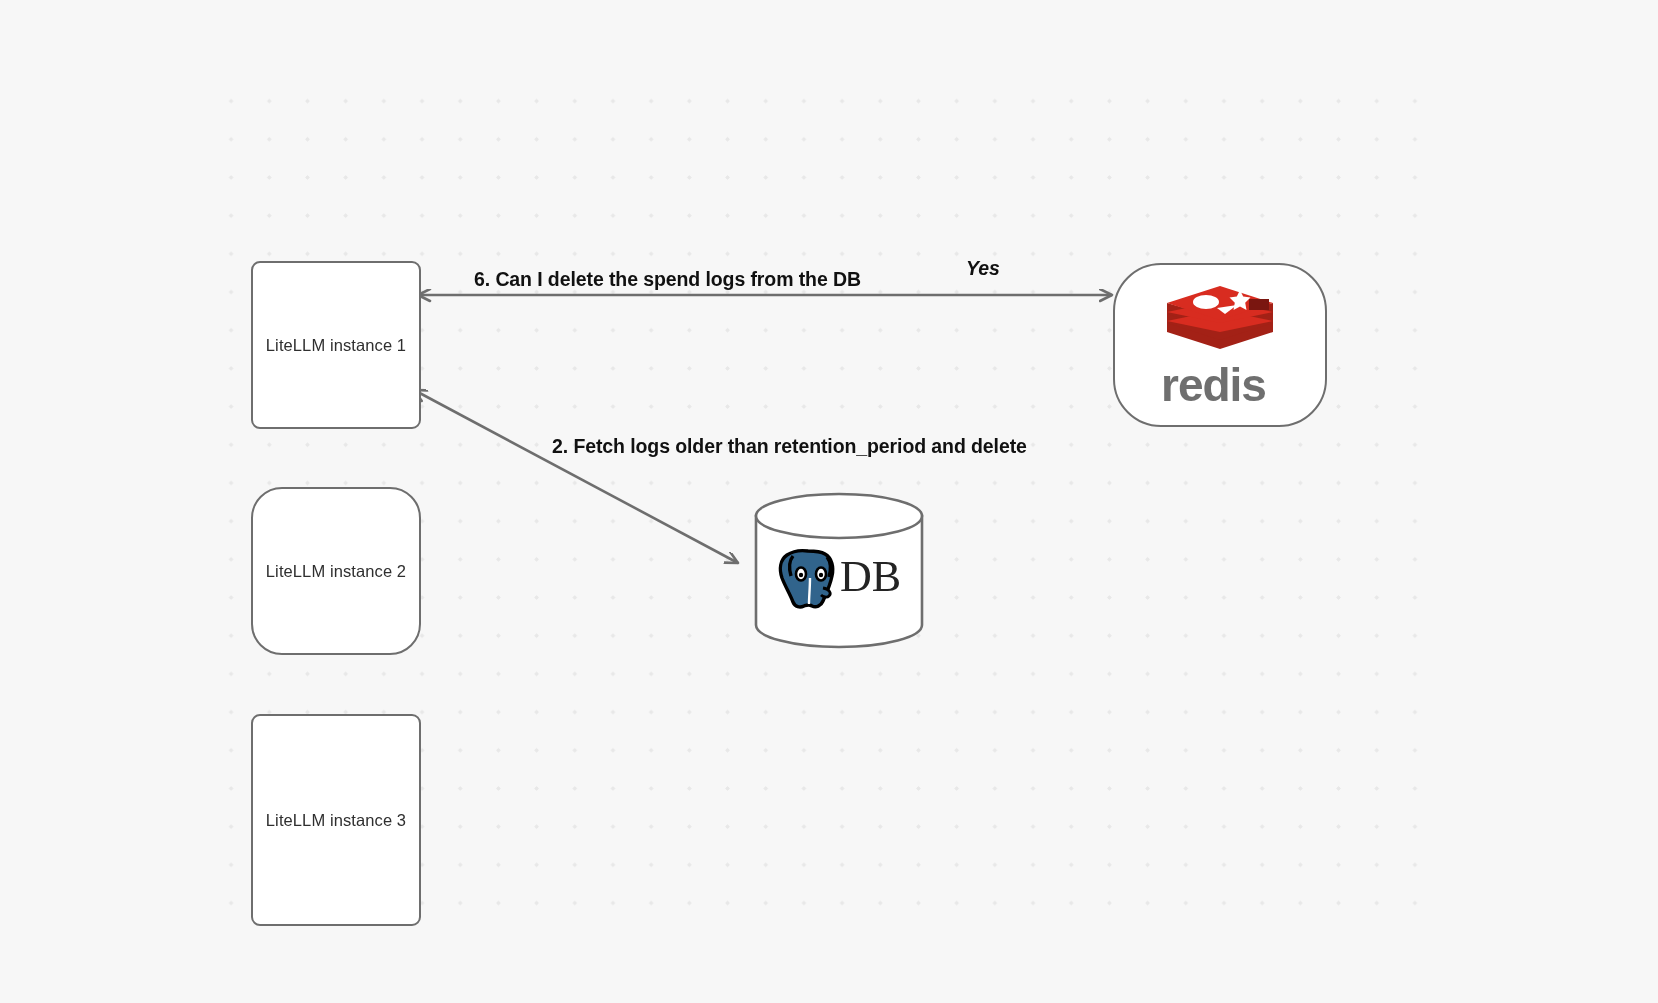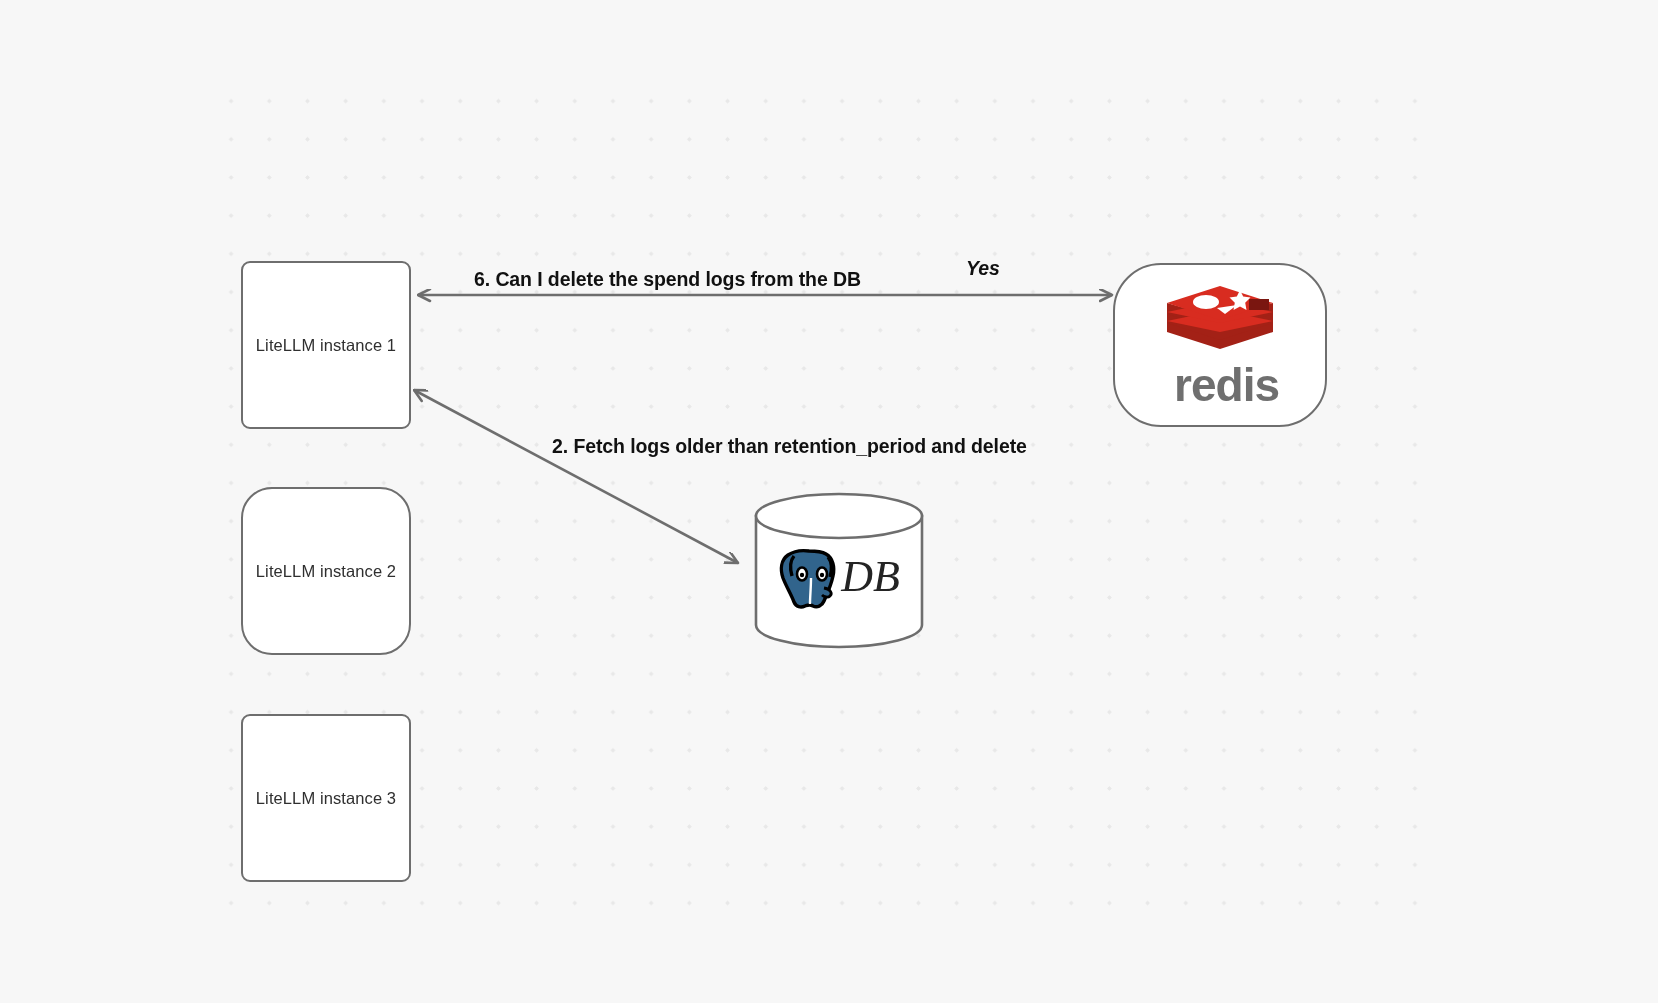--- a/index.html
+++ b/index.html
@@ -29,20 +29,21 @@
     pointer-events: none;
   }
   .node-box {
     position: absolute;
     background: #ffffff;
     border: 2.5px solid #6e6e6e;
     border-radius: 9px;
     display: flex;
     align-items: center;
     justify-content: center;
+    margin-left: 10px;
   }
   .node-label {
     font-size: 16.5px;
     color: #2f2f2f;
     font-family: "Liberation Sans", sans-serif;
     letter-spacing: .1px;
     white-space: nowrap;
   }
   
   #redis-node {
@@ -110,26 +111,26 @@
   </svg>
 
   <div class="node-box" style="left:241px; top:261px; width:170px; height:168px;">
     <span class="node-label">LiteLLM instance 1</span>
   </div>
 
   <div class="node-box" style="left:241px; top:487px; width:170px; height:168px;border-radius:31px;">
     <span class="node-label">LiteLLM instance 2</span>
   </div>
 
-  <div class="node-box" style="left:241px; top:714px; width:170px; height:168px;">
+  <div class="node-box" style="left:241px; top:714px; width:170px; height:212px;">
     <span class="node-label">LiteLLM instance 3</span>
   </div>
 
   <div id="redis-node">
-    <div style="display:flex; flex-direction:column; align-items:flex-end; justify-content:center; gap:2px;">
+    <div style="display:flex; flex-direction:column; align-items:flex-start; justify-content:center; gap:2px;">
       <svg width="118" height="78" viewBox="0 0 118 78">
 
         <path d="M59 54 L112 39 L112 50 L59 67 L6 50 L6 39 Z" fill="#a32116"></path>
         <path d="M59 45 L112 30 L112 41 L59 58 L6 41 L6 30 Z" fill="#a32116"></path>
         <path d="M59 36 L112 21 L112 32 L59 49 L6 32 L6 21 Z" fill="#a32116"></path>
 
         <path d="M59 28 L112 39 L59 50 L6 39 Z" fill="#d82c20"></path>
         <path d="M59 19 L112 30 L59 41 L6 30 Z" fill="#d82c20"></path>
         <path d="M59 4 L112 21 L59 38 L6 21 Z" fill="#d82c20"></path>
 
@@ -140,21 +141,21 @@
       </svg>
       <span style="font-size:46px; color:#6f6f6f; font-weight:600; letter-spacing:-1px; line-height:1;">redis</span>
     </div>
   </div>
 
   <div id="db-node">
     <svg width="172" height="157" viewBox="0 0 172 157" style="position:absolute;left:0;top:0;">
       <path d="M3 24 L3 133 A83 22 0 0 0 169 133 L169 24 Z" fill="#ffffff" stroke="#6e6e6e" stroke-width="2.6"></path>
       <ellipse cx="86" cy="24" rx="83" ry="22" fill="#ffffff" stroke="#6e6e6e" stroke-width="2.6"></ellipse>
     </svg>
-    <div style="position:absolute; left:0; top:52px; width:172px; display:flex; align-items:center; justify-content:center; gap:1px;font-style:italic;">
+    <div style="position:absolute; left:0; top:52px; width:172px; display:flex; align-items:center; justify-content:center; gap:1px;">
       <svg width="64" height="66" viewBox="0 0 64 66">
         <g stroke="#000000" stroke-width="3.4" stroke-linejoin="round" fill="#31648c">
           <path d="M48 10 c7 4 9 13 7 22 c-2 10 -6 18 -9 25 c-2 5 -7 7 -11 5 c-3 -2 -5 -1 -8 0 c-4 2 -9 1 -11 -4 c-3 -8 -8 -16 -11 -24 c-3 -9 -2 -18 5 -23 c6 -4 14 -5 21 -4 c6 0 12 0 17 3 Z"></path>
           <path d="M16 12 c-4 5 -4 13 -2 20" fill="none"></path>
           <path d="M50 13 c4 5 4 13 2 20" fill="none"></path>
         </g>
         <ellipse cx="24" cy="30" rx="5" ry="6.5" fill="#ffffff" stroke="#000000" stroke-width="2.6"></ellipse>
         <ellipse cx="44" cy="30" rx="5" ry="6.5" fill="#ffffff" stroke="#000000" stroke-width="2.6"></ellipse>
         <circle cx="24" cy="31" r="2.2" fill="#000000"></circle>
         <circle cx="44" cy="31" r="2.2" fill="#000000"></circle>

